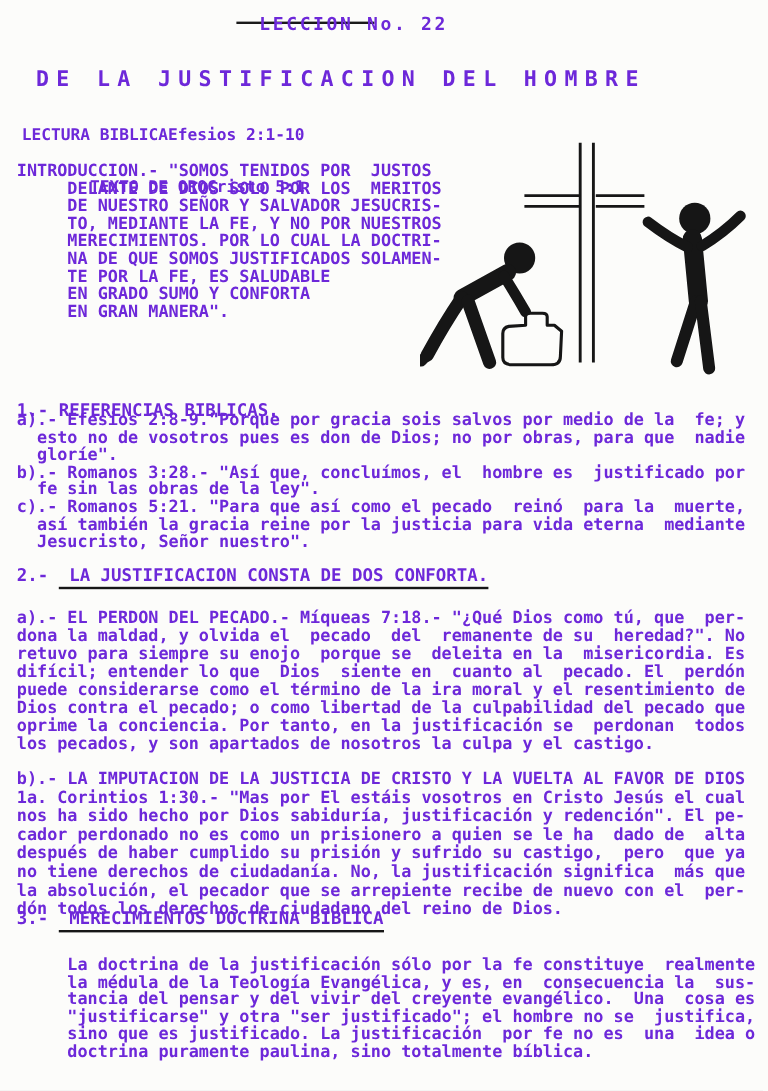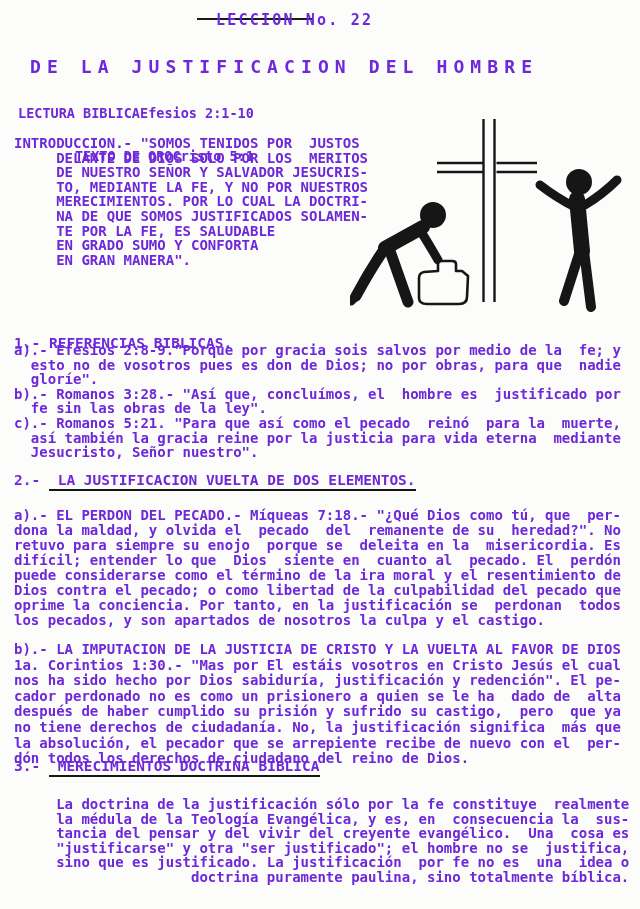--- a/index.html
+++ b/index.html
@@ -40,21 +40,21 @@
   .intro{top:136px;left:14px;}
   .illustration{top:108px;left:350px;width:290px;height:206px;}
   .heading{font-size:14.5px;line-height:15px;white-space:pre;}
   .h1{top:312px;left:14px;margin-top:24px;}
   .h2{top:473px;left:14px;}
   .h3{top:759px;left:14px;}
   .uline{border-bottom:2px solid #161616;padding-bottom:1px;}
   .sec1-body{top:343px;left:14px;}
   .sec2a-body{top:508px;left:14px;line-height:15px;}
   .sec2b-body{top:642px;left:14px;line-height:15.6px;}
-  .sec3-body{top:797px;left:14px;text-align:right;}
+  .sec3-body{top:797px;left:14px;}
 </style>
 </head>
 <body>
 
 <div class="page">
 
   <div class="abs artifact-line"></div>
   <div class="abs mono lesson-no">LECCION No. 22</div>
 
   <h1 class="abs mono title">DE LA JUSTIFICACION DEL HOMBRE</h1>
@@ -111,21 +111,21 @@
   <div class="abs mono heading h1">1.- REFERENCIAS BIBLICAS.</div>
   <pre class="abs mono sec1-body">a).- Efesios 2:8-9."Porque por gracia sois salvos por medio de la  fe; y
   esto no de vosotros pues es don de Dios; no por obras, para que  nadie
   gloríe".
 b).- Romanos 3:28.- "Así que, concluímos, el  hombre es  justificado por
   fe sin las obras de la ley".
 c).- Romanos 5:21. "Para que así como el pecado  reinó  para la  muerte,
   así también la gracia reine por la justicia para vida eterna  mediante
   Jesucristo, Señor nuestro".</pre>
 
-  <div class="abs mono heading h2"><span>2.- </span><span class="uline"> LA JUSTIFICACION VUELTA DE DOS ELEMENTOS.</span></div>
+  <div class="abs mono heading h2"><span>2.- </span><span class="uline"> LA JUSTIFICACION CONSTA DE DOS CONFORTA.</span></div>
   <pre class="abs mono sec2a-body">a).- EL PERDON DEL PECADO.- Míqueas 7:18.- "¿Qué Dios como tú, que  per-
 dona la maldad, y olvida el  pecado  del  remanente de su  heredad?". No
 retuvo para siempre su enojo  porque se  deleita en la  misericordia. Es
 difícil; entender lo que  Dios  siente en  cuanto al  pecado. El  perdón
 puede considerarse como el término de la ira moral y el resentimiento de
 Dios contra el pecado; o como libertad de la culpabilidad del pecado que
 oprime la conciencia. Por tanto, en la justificación se  perdonan  todos
 los pecados, y son apartados de nosotros la culpa y el castigo.</pre>
   <pre class="abs mono sec2b-body">b).- LA IMPUTACION DE LA JUSTICIA DE CRISTO Y LA VUELTA AL FAVOR DE DIOS
 1a. Corintios 1:30.- "Mas por El estáis vosotros en Cristo Jesús el cual

